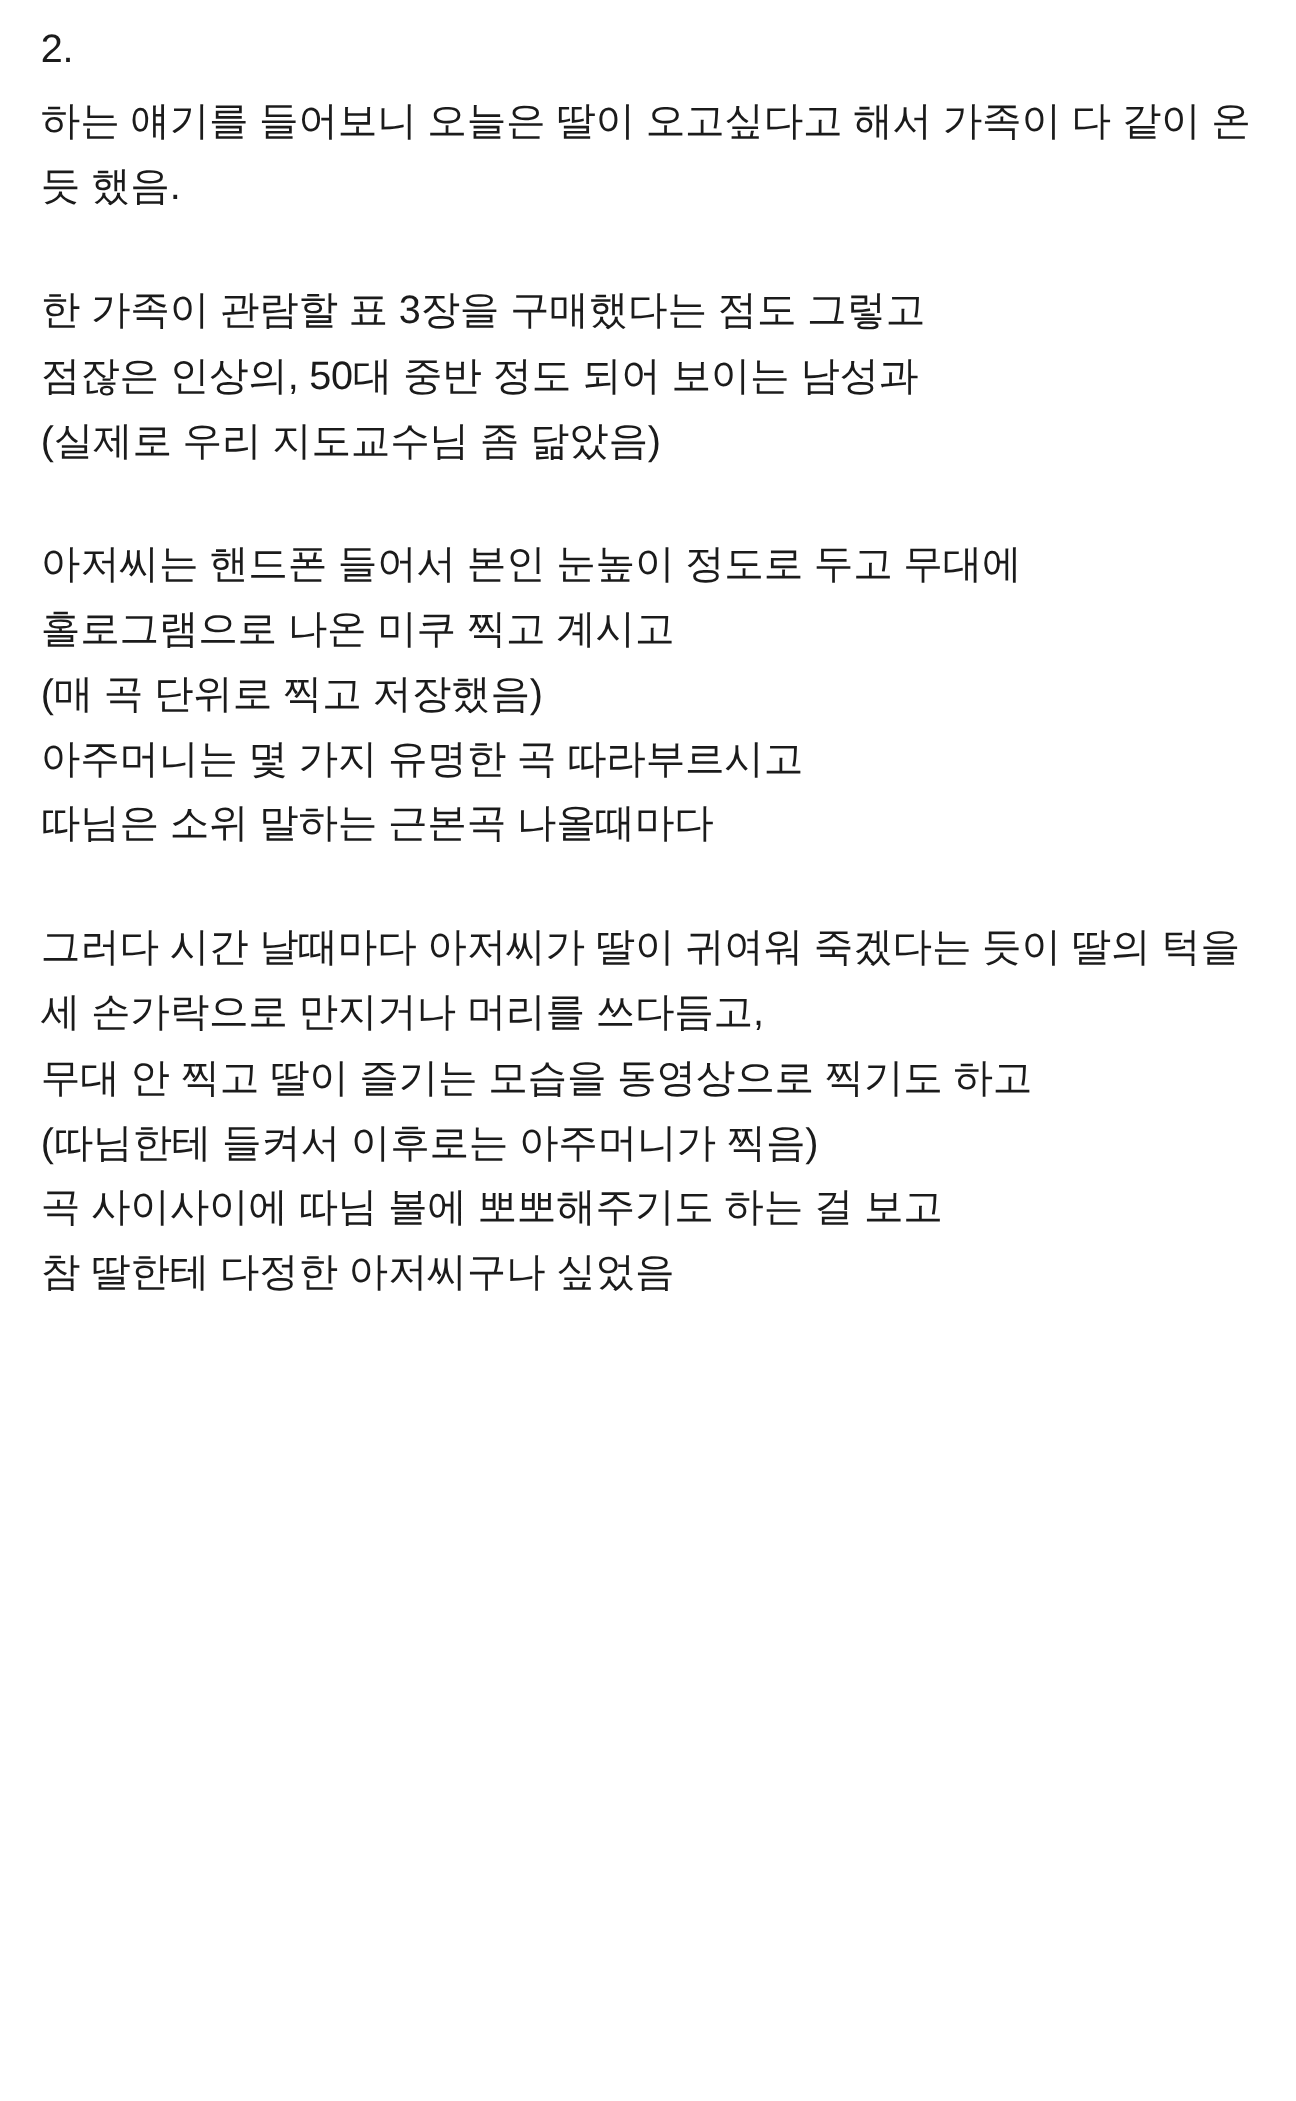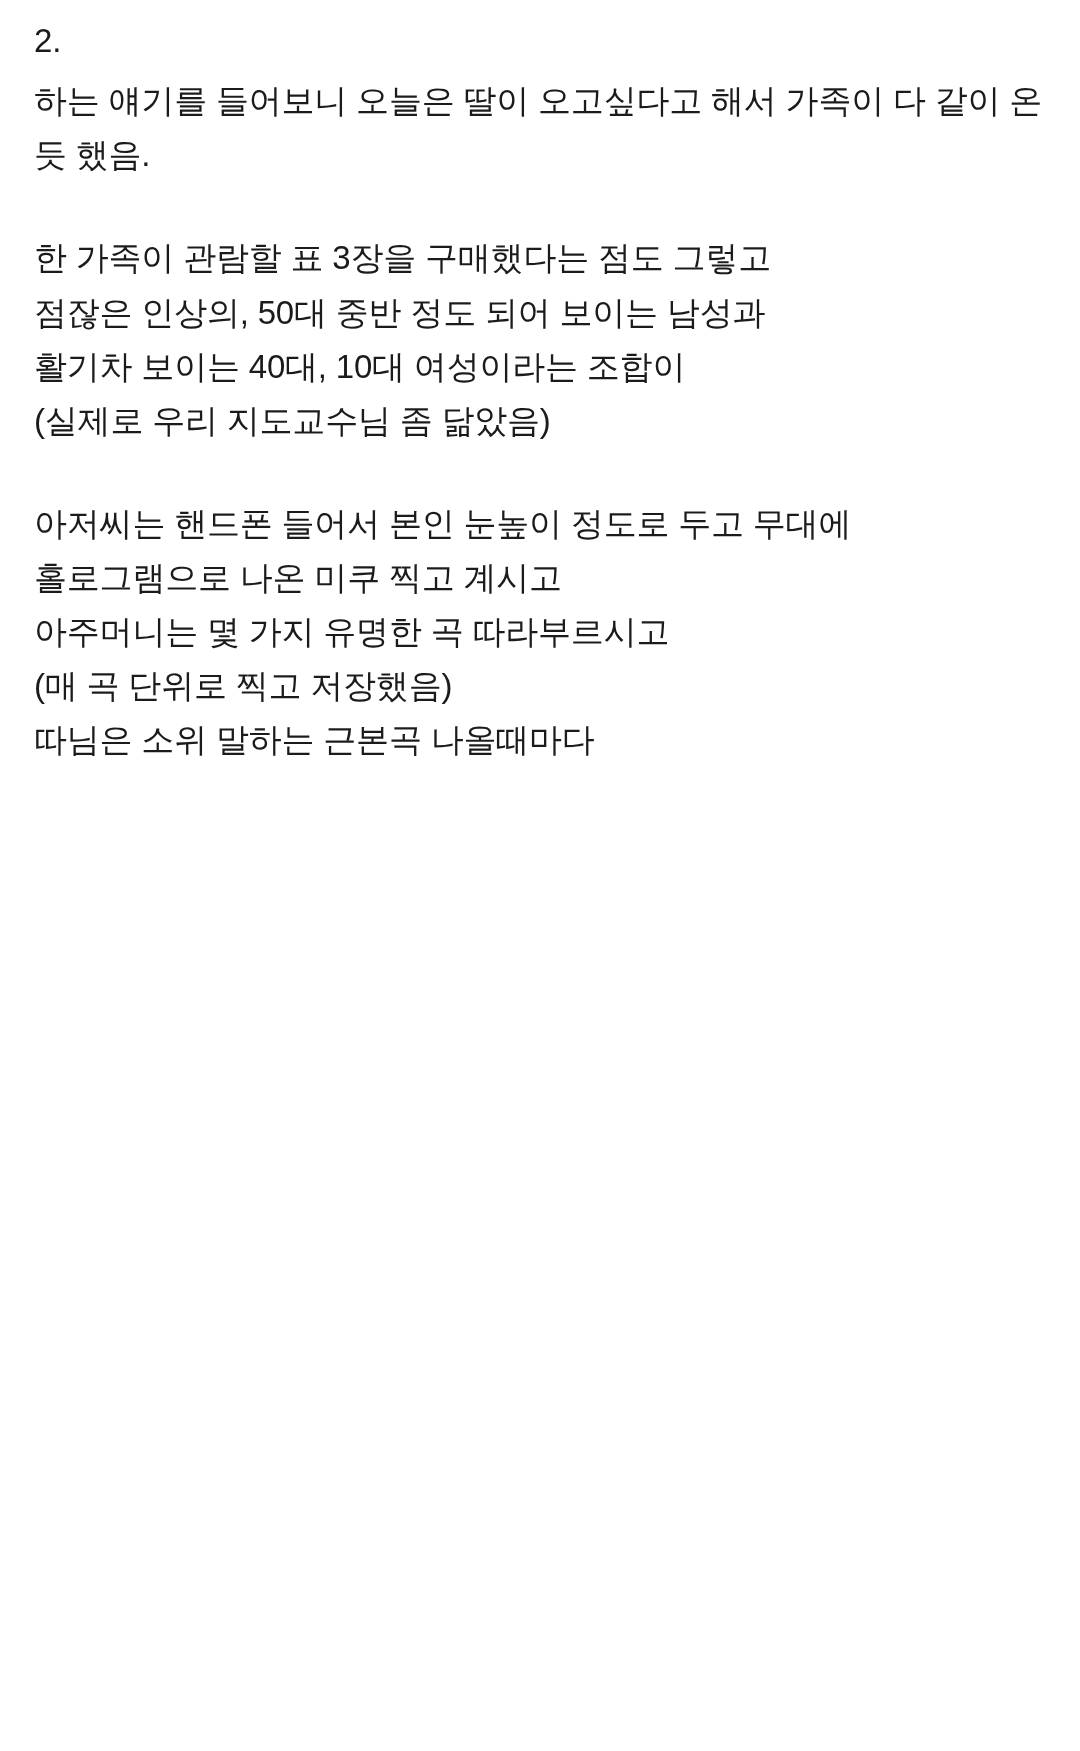--- a/index.html
+++ b/index.html
@@ -56,30 +56,36 @@
 
     <p class="para">
       <span class="line">하는 얘기를 들어보니 오늘은 딸이 오고싶다고 해서 가족이 다 같이 온 듯 했음.</span>
     </p>
 
     <span class="spacer"></span>
 
     <p class="para">
       <span class="line">한 가족이 관람할 표 3장을 구매했다는 점도 그렇고</span>
       <span class="line">점잖은 인상의, 50대 중반 정도 되어 보이는 남성과</span>
-      <span class="line">활기차 보이는 40대, 10대 여성이라는 조합이</span>
       <span class="line">(실제로 우리 지도교수님 좀 닮았음)</span>
     </p>
 
     <span class="spacer"></span>
 
     <p class="para">
       <span class="line">아저씨는 핸드폰 들어서 본인 눈높이 정도로 두고 무대에 홀로그램으로 나온 미쿠 찍고 계시고</span>
+      <span class="line">(매 곡 단위로 찍고 저장했음)</span>
       <span class="line">아주머니는 몇 가지 유명한 곡 따라부르시고</span>
-      <span class="line">(매 곡 단위로 찍고 저장했음)</span>
       <span class="line">따님은 소위 말하는 근본곡 나올때마다</span>
     </p>
 
     <span class="spacer"></span>
 
+    <p class="para">
+      <span class="line">그러다 시간 날때마다 아저씨가 딸이 귀여워 죽겠다는 듯이 딸의 턱을 세 손가락으로 만지거나 머리를 쓰다듬고,</span>
+      <span class="line">무대 안 찍고 딸이 즐기는 모습을 동영상으로 찍기도 하고</span>
+      <span class="line">(따님한테 들켜서 이후로는 아주머니가 찍음)</span>
+      <span class="line">곡 사이사이에 따님 볼에 뽀뽀해주기도 하는 걸 보고</span>
+      <span class="line">참 딸한테 다정한 아저씨구나 싶었음</span>
+    </p>
 
   </div>
 </div>
 
 </body></html>

